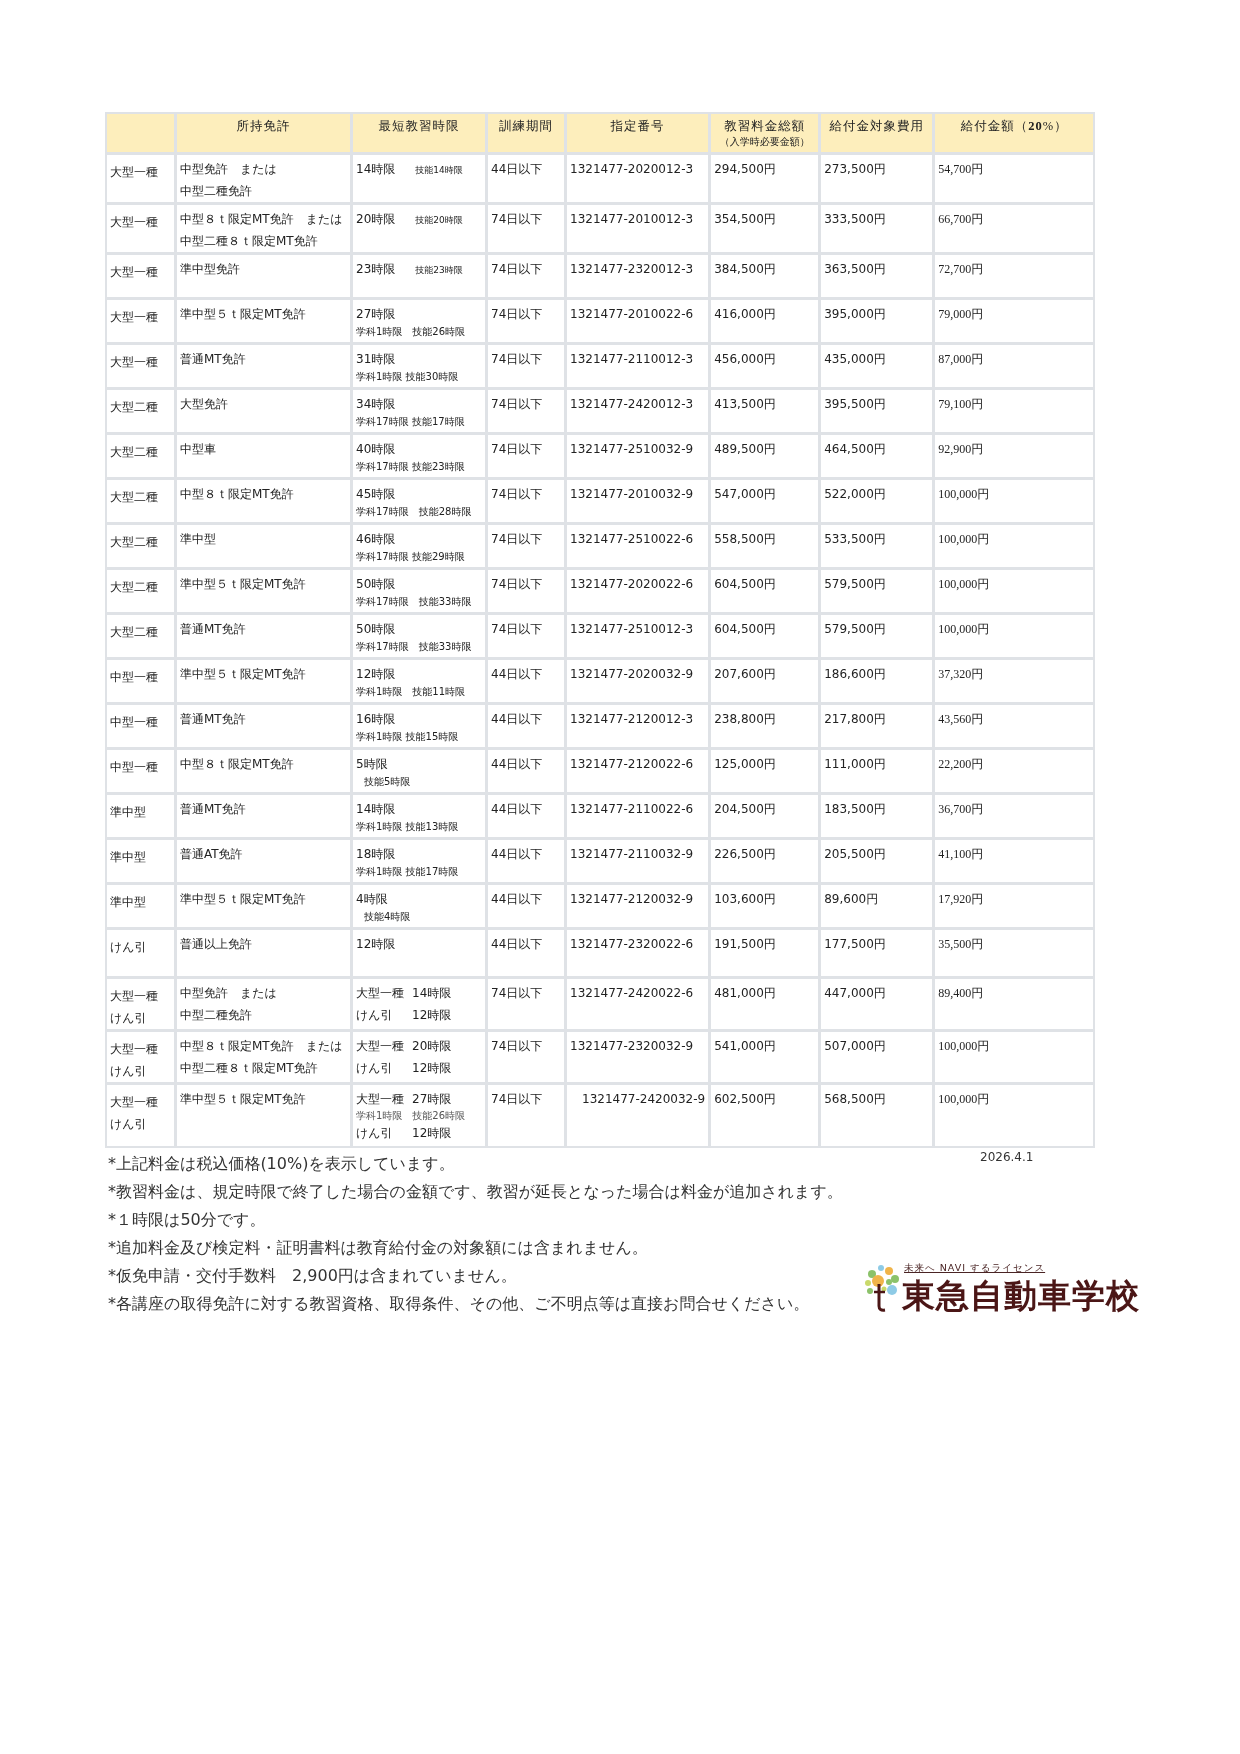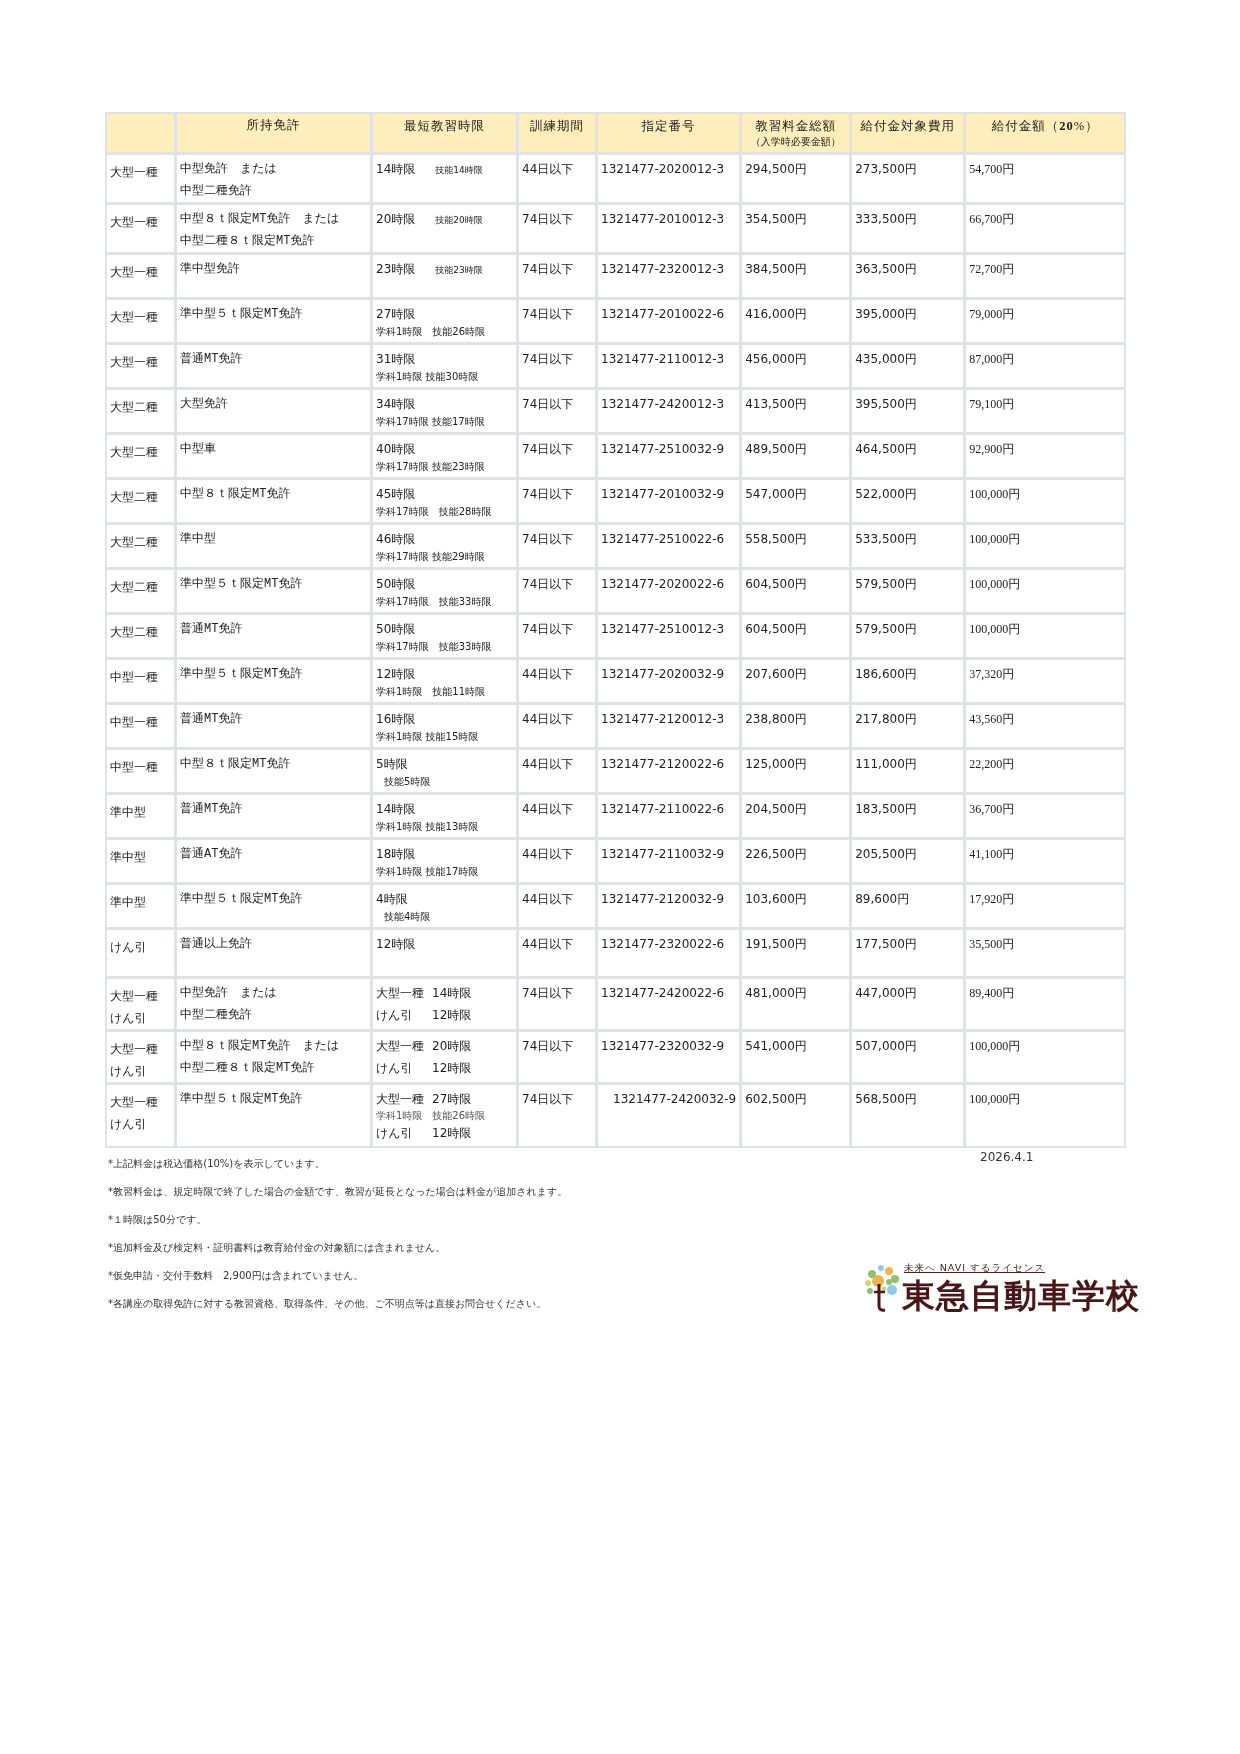--- a/index.html
+++ b/index.html
@@ -7,31 +7,31 @@
   .tbl { position: absolute; left: 105px; top: 112px; border-collapse: separate; border-spacing: 0; border: 2px solid #dfe2e6; font-size: 12px; }
   .tbl th, .tbl td { border-right: 3px solid #dfe2e6; border-bottom: 3px solid #dfe2e6; vertical-align: top; padding: 3px 3px 0 3px; box-sizing: border-box; line-height: 22px; white-space: nowrap; }
   .tbl th:last-child, .tbl td:last-child { border-right: none; }
   .tbl tr:last-child td { border-bottom: none; }
   .tbl th { background: #fdeebc; font-weight: normal; height: 41px; text-align: center; line-height: 16px; padding-top: 4px; font-size: 12.5px; letter-spacing: 1px; }
   .tbl th .sub { display: block; font-size: 10px; letter-spacing: 0; }
   .tbl th b { font-weight: bold; }
   .tbl td { height: 45px; }
   .tbl td.tall { height: 49px; }
   .tbl td.xtall { height: 61px; }
-  .c1 { width: 70px; } .c2 { width: 196px; font-family: Liberation Mono, monospace; } .c3 { width: 146px; } .c4 { width: 79px; }
+  .c1 { width: 70px; } .c2 { width: 176px; } .c3 { width: 135px; } .c4 { width: 79px; }
   .c5 { width: 137px; } .c6 { width: 110px; } .c7 { width: 114px; } .c8 { width: 158px; font-family: Liberation Serif, serif; }
   .cat { line-height: 14px; padding-top: 6px !important; }
   .hours-main { display: block; line-height: 22px; }
   .hours-sub { display: block; font-size: 10px; line-height: 14px; }
   .hours-sub.indent { padding-left: 8px; }
   .hours-inline { font-size: 9px; margin-left: 20px; }
   .tow-line { display: block; line-height: 22px; }
   .tow-line .l { display: inline-block; width: 56px; }
   .hours-sub.small { line-height: 12px; color: #555; }
-  .footer { position: absolute; left: 108px; top: 1150px; font-size: 10px; line-height: 28px; color: #333; }
+  .footer { position: absolute; left: 108px; top: 1150px; font-size: 16px; line-height: 28px; color: #333; }
   .footer div { white-space: nowrap; }
   .date { position: absolute; left: 980px; top: 1150px; font-size: 12px; color: #333; }
   .logo { position: absolute; left: 862px; top: 1262px; width: 260px; height: 58px; }
   .logo .tag { position: absolute; left: 42px; top: 0px; font-size: 9.5px; color: #4a2424; letter-spacing: 1px; white-space: nowrap; text-decoration: underline; }
   .logo .name { position: absolute; left: 40px; top: 12px; font-size: 33px; font-weight: bold; color: #4b1616; letter-spacing: 1px; white-space: nowrap; font-family: "DejaVu Sans", sans-serif; }
   .logo svg { position: absolute; left: 0; top: 0; }
 </style>
 </head>
 <body>
 

